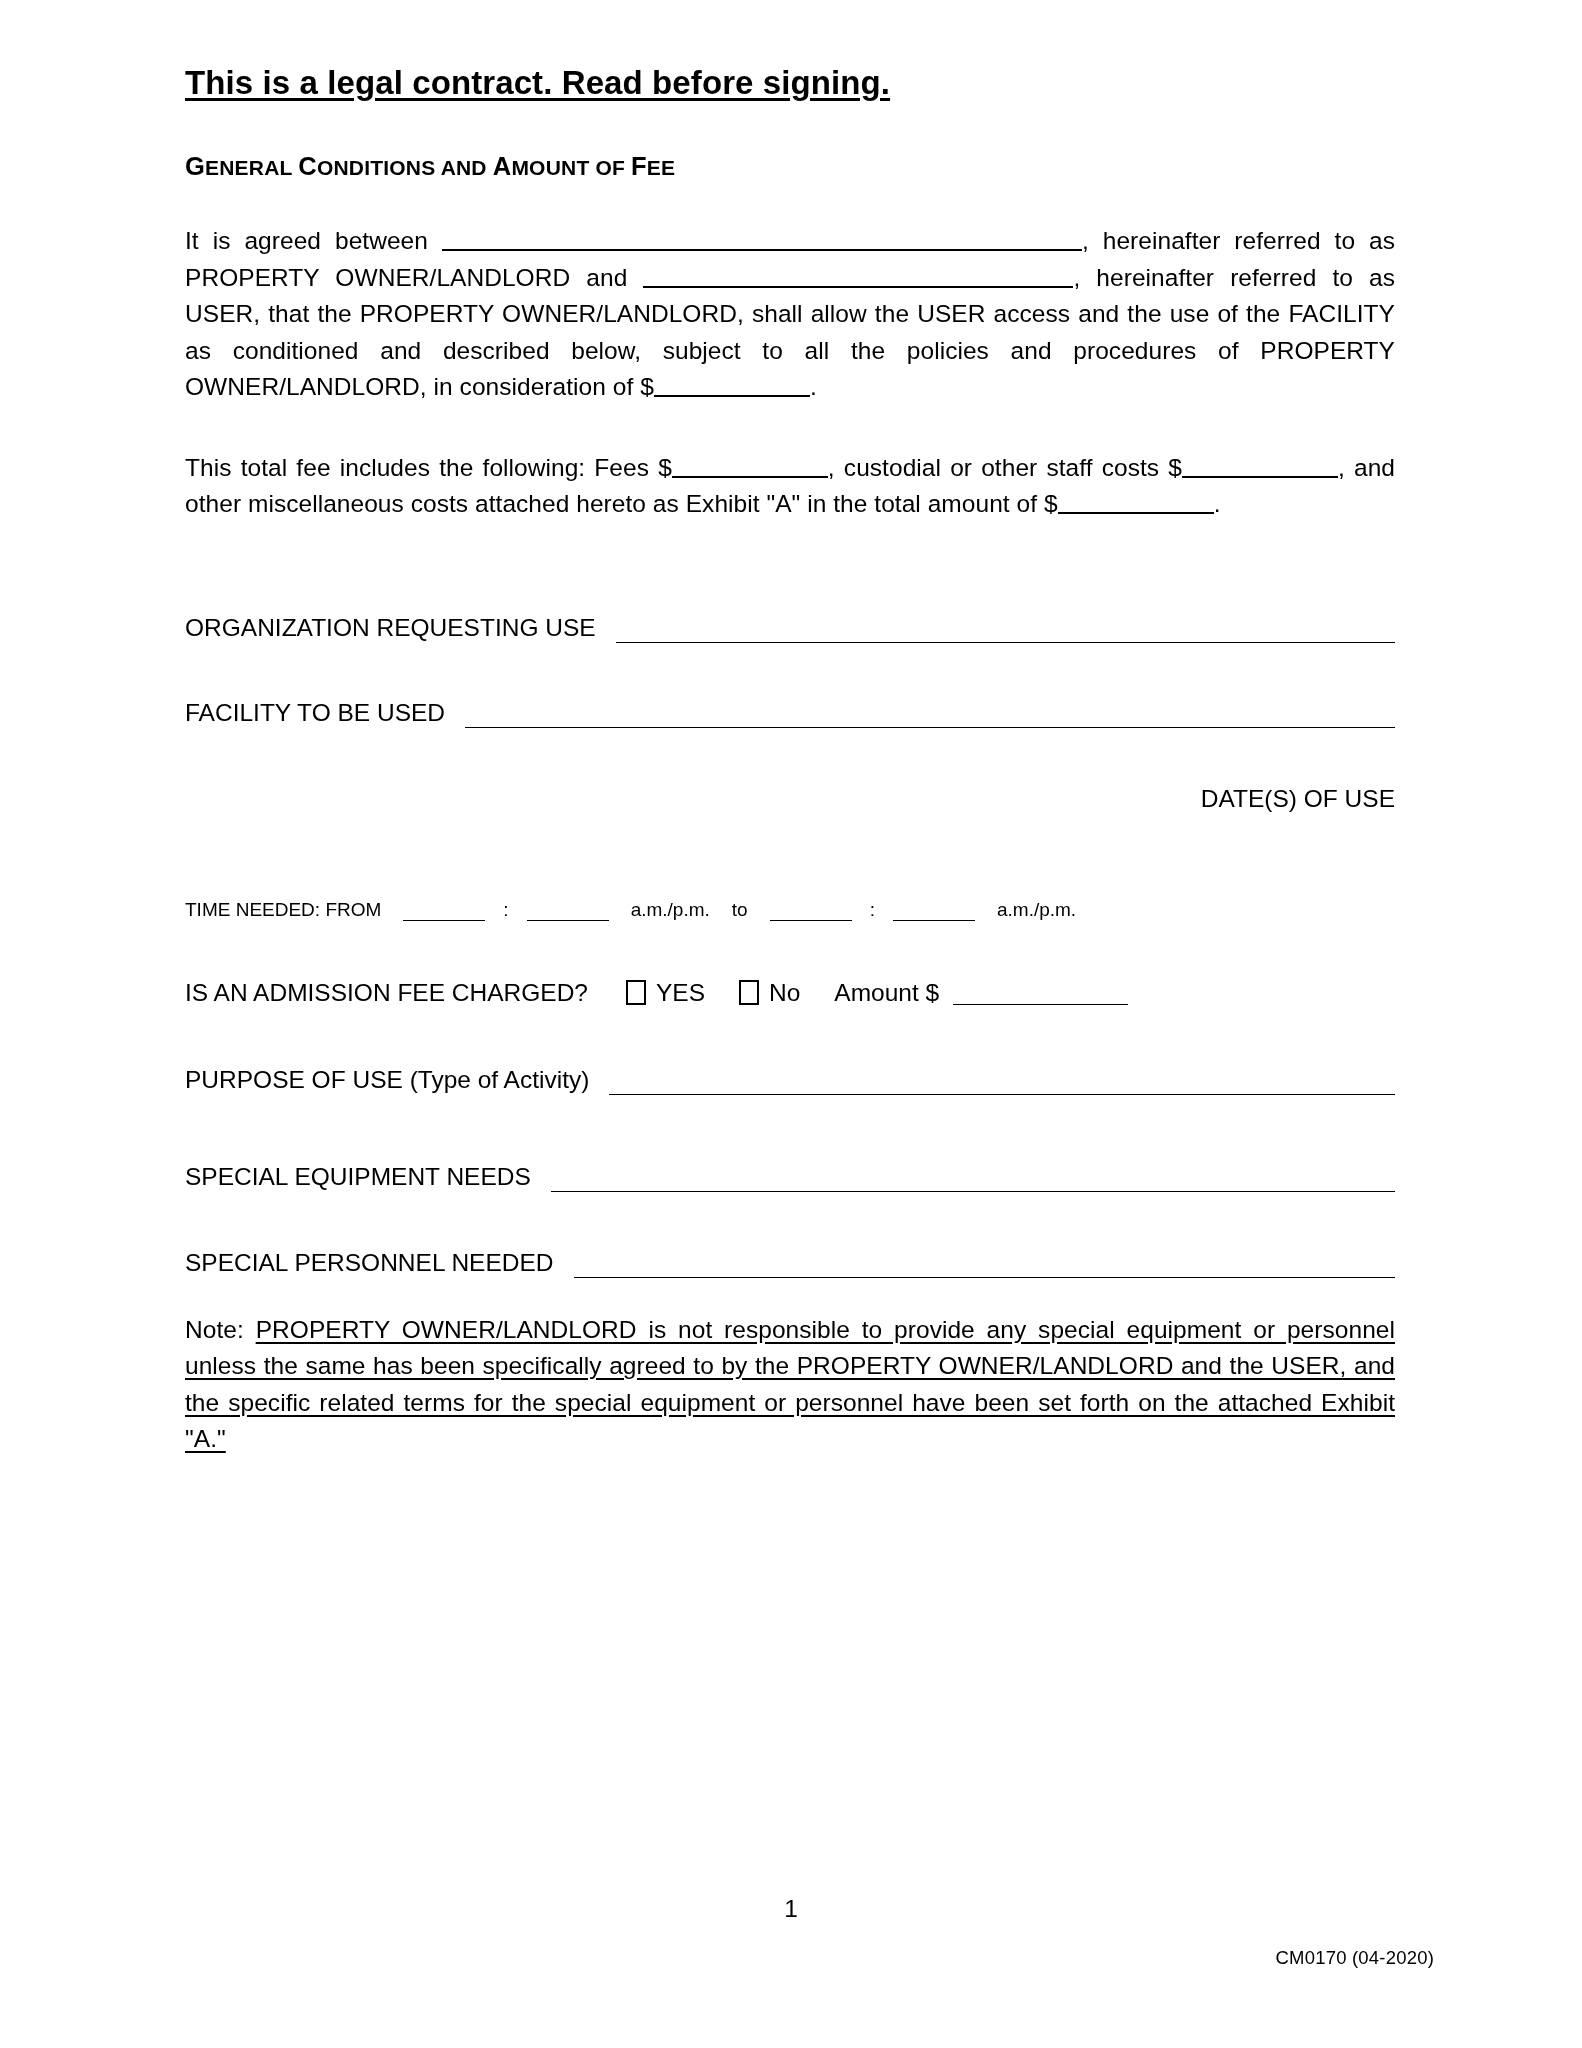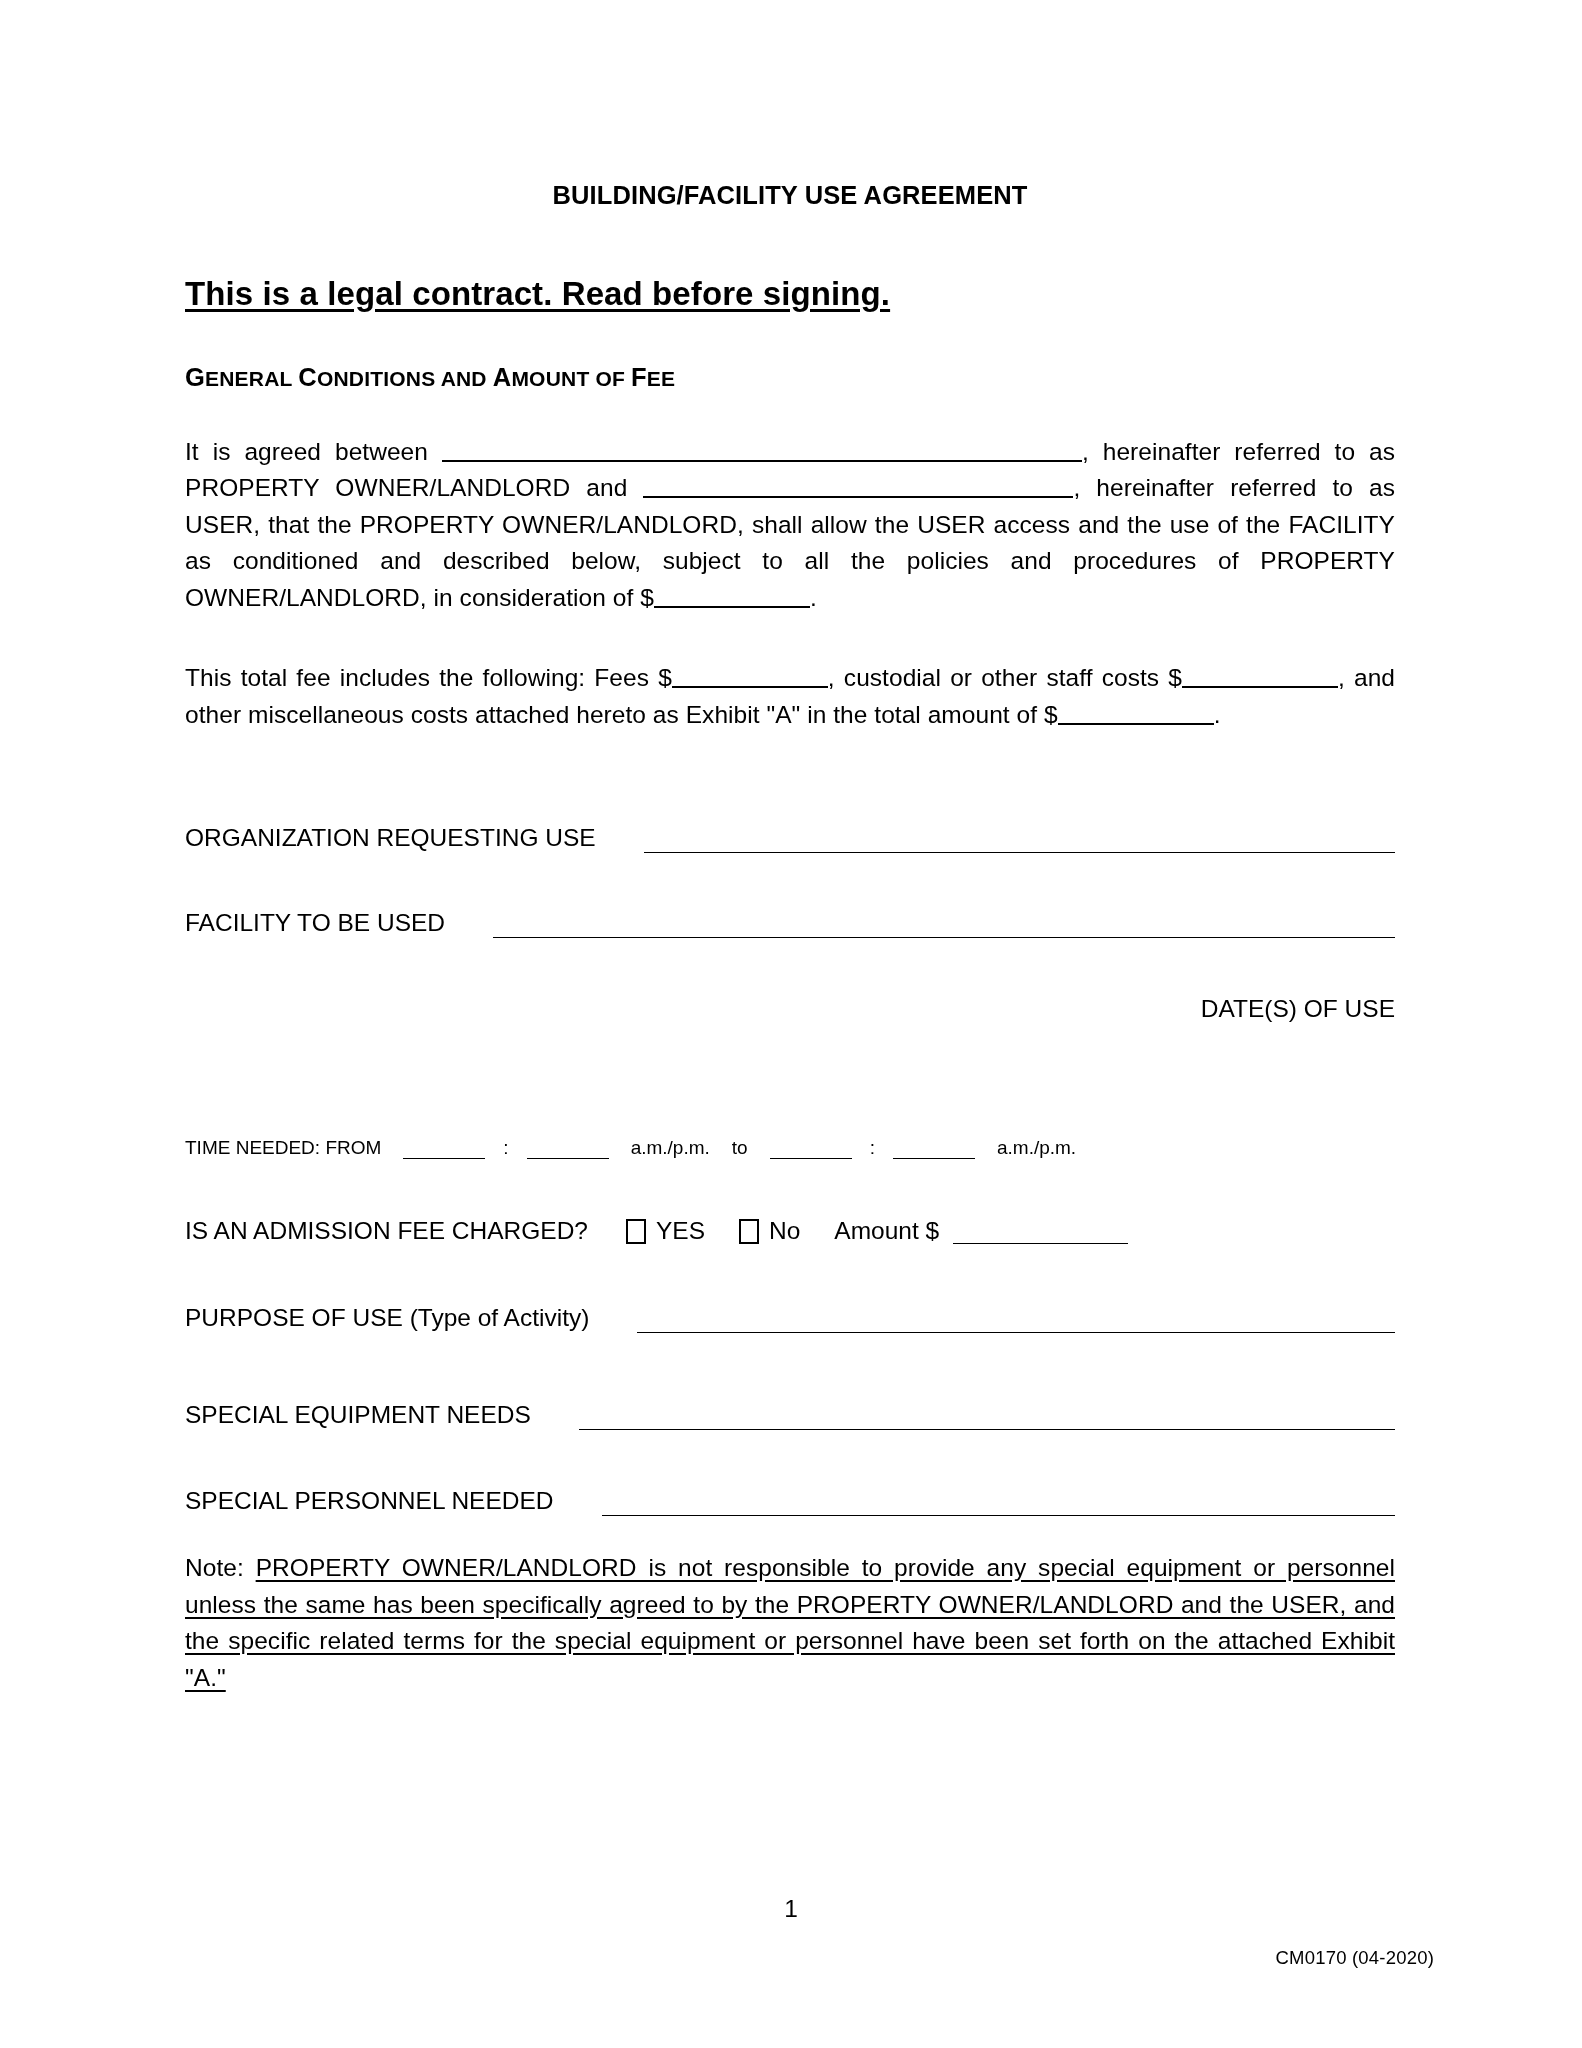--- a/index.html
+++ b/index.html
@@ -79,21 +79,20 @@
   .blank-long   { width: 640px; }
   .blank-user   { width: 430px; }
   .blank-money  { width: 156px; }
 
   
   .field-row {
     display: flex;
     align-items: flex-end;
     font-size: 24.5px;
     line-height: 30px;
-    gap: 28px;
   }
   .field-label { white-space: nowrap; }
   .field-rule {
     flex: 1 1 auto;
     border-bottom: 1.6px solid #000;
     height: 25px;
     margin-left: 20px;
   }
   .r-org   { margin-top: 90px; }
   .r-fac   { margin-top: 55px; }
@@ -166,21 +165,20 @@
     font-size: 18.5px;
     letter-spacing: 0.2px;
   }
 </style>
 </head>
 <body>
 
 <div class="page">
   <div class="content">
 
-    <div class="doc-title">BUILDING/FACILITY USE AGREEMENT</div>
 
     <div class="legal-notice">This is a legal contract.  Read before signing.</div>
 
     <div class="section-heading">
       <span class="cap">G</span><span>ENERAL</span>
       <span class="cap">C</span><span>ONDITIONS</span>
       <span>AND</span>
       <span class="cap">A</span><span>MOUNT</span>
       <span>OF</span>
       <span class="cap">F</span><span>EE</span>

